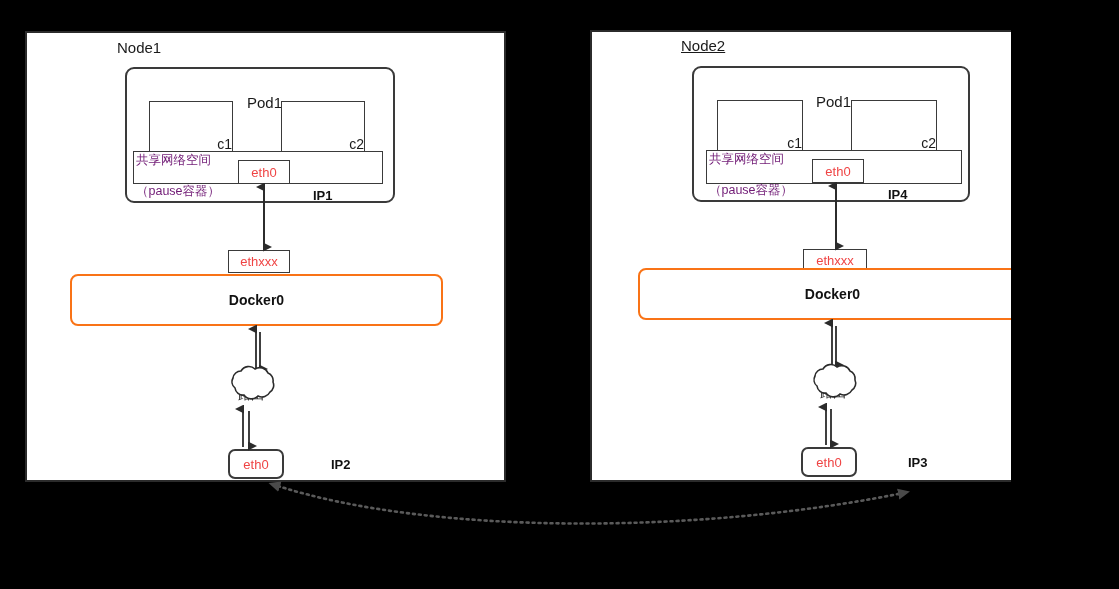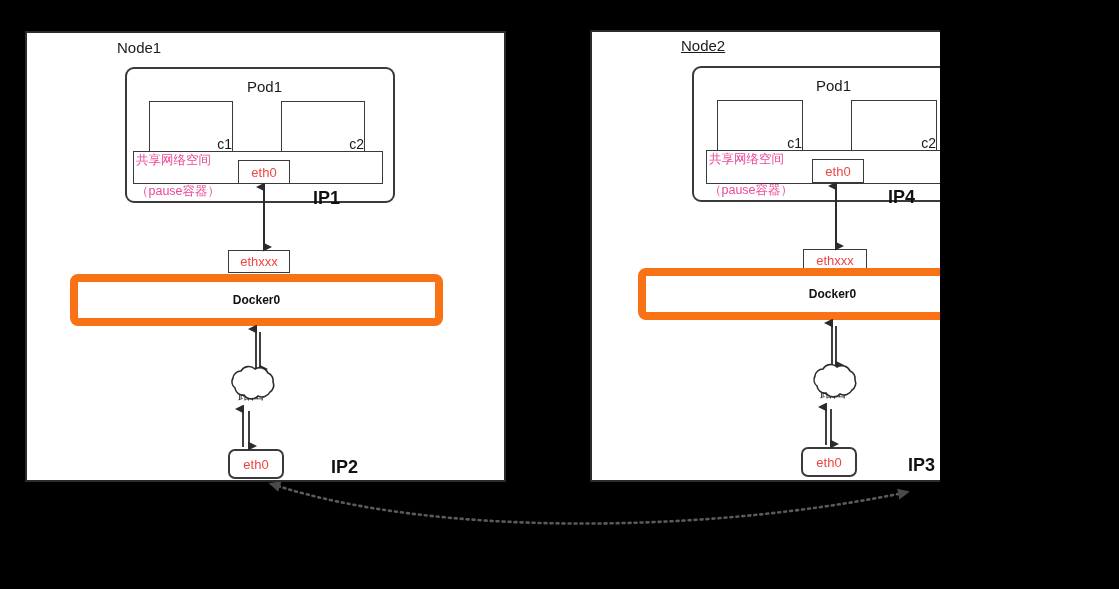--- a/index.html
+++ b/index.html
@@ -2,21 +2,21 @@
 <html><head>
 <meta charset="utf-8">
 <style>
   html, body {
     margin: 0;
     padding: 0;
     background: #000000;
   }
   #canvas {
     position: relative;
-    width: 940px;
+    width: 1011px;
     height: 589px;
     background: #000000;
     overflow: hidden;
     font-family: "Liberation Sans", "DejaVu Sans", sans-serif;
   }
   .svg-layer {
     position: absolute;
     left: 0;
     top: 0;
     width: 1119px;
@@ -50,20 +50,21 @@
     box-sizing: border-box;
   }
   #pod1-box { left: 125px; top: 67px; width: 270px; height: 136px; }
   #pod2-box { left: 692px; top: 66px; width: 278px; height: 136px; }
 
   .pod-title {
     position: absolute;
     font-size: 15px;
     color: #1a1a1a;
     white-space: nowrap;
+    margin-top: 16px;
   }
   #pod1-title { left: 247px; top: 78px; }
   #pod2-title { left: 816px; top: 77px; }
 
   
   .ctr-box {
     position: absolute;
     background: #ffffff;
     border: 1.6px solid #3a3a3a;
     box-sizing: border-box;
@@ -90,21 +91,21 @@
   }
   #n1-pause { left: 133px; top: 151px; width: 250px; height: 33px; }
   #n2-pause { left: 706px; top: 150px; width: 256px; height: 34px; }
 
   .pause-text {
     position: absolute;
     left: 2px;
     top: 1px;
     font-size: 12.5px;
     line-height: 15px;
-    color: #ec4899;
+    color: #701a75;
     text-align: left;
     white-space: nowrap;
   }
   .pause-text .l2 { display: block; text-align: right; margin-top: 16px; }
 
   
   .chip {
     position: absolute;
     background: #ffffff;
     border: 1.6px solid #3a3a3a;
@@ -121,37 +122,37 @@
   #n2-pod-eth0  { left: 812px; top: 159px; width: 52px;  height: 24px; }
   #n1-ethxxx    { left: 228px; top: 250px; width: 62px;  height: 23px; }
   #n2-ethxxx    { left: 803px; top: 249px; width: 64px;  height: 23px; }
   #n1-host-eth0 { left: 228px; top: 449px; width: 56px;  height: 30px; }
   #n2-host-eth0 { left: 801px; top: 447px; width: 56px;  height: 30px; }
 
   
   .bridge-box {
     position: absolute;
     background: #ffffff;
-    border: 8px solid #f97316;
+    border: 2px solid #f97316;
     border-radius: 8px;
     box-sizing: border-box;
     display: flex;
     align-items: center;
     justify-content: center;
-    font-size: 12px;
+    font-size: 14px;
     font-weight: bold;
     color: #111111;
   }
   #n1-docker0 { left: 70px;  top: 274px; width: 373px; height: 52px; }
   #n2-docker0 { left: 638px; top: 268px; width: 389px; height: 52px; }
 
   
   .ip-label {
     position: absolute;
-    font-size: 18px;
+    font-size: 13px;
     font-weight: bold;
     color: #111111;
     white-space: nowrap;
   }
   #ip1 { left: 313px; top: 188px; }
   #ip4 { left: 888px; top: 187px; }
   #ip2 { left: 331px; top: 457px; }
   #ip3 { left: 908px; top: 455px; }
 
   

